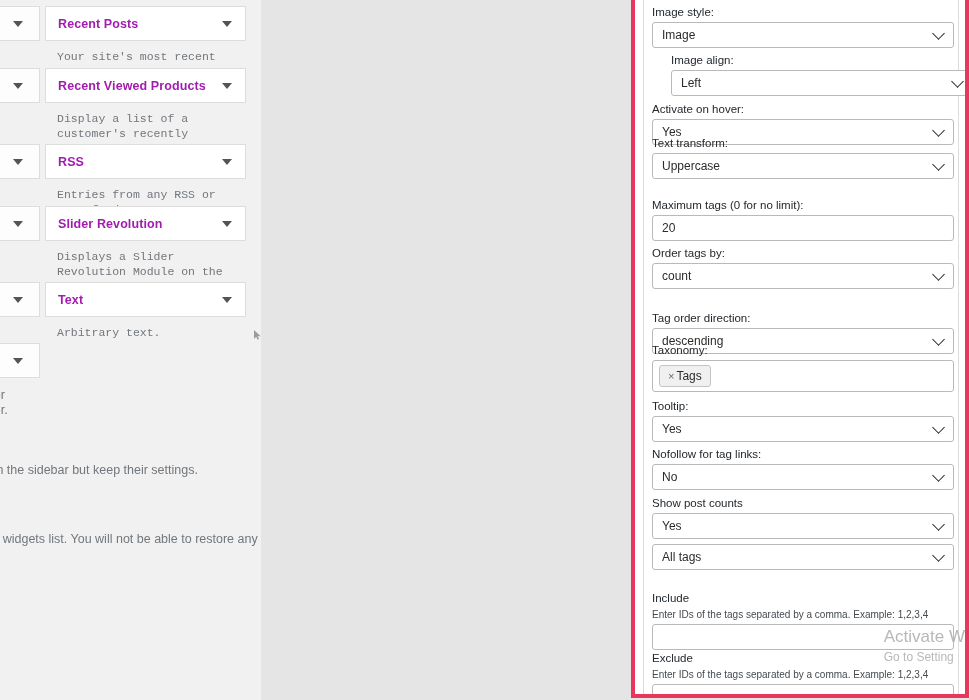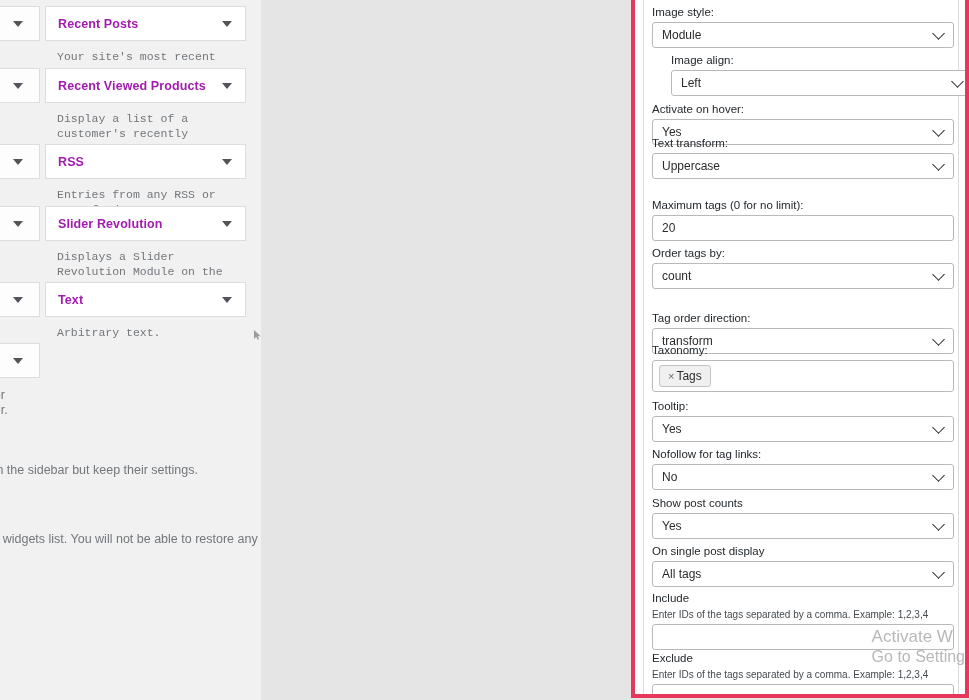--- a/index.html
+++ b/index.html
@@ -200,21 +200,21 @@
   
   .watermark {
     position: absolute;
     right: 4px; top: 626px;
     text-align: left;
     color: #b8b8b8;
     pointer-events: none;
     white-space: nowrap;
   }
   .wm1 { font-size: 17px; line-height: 22px; }
-  .wm2 { font-size: 16px; line-height: 18px; }
+  .wm2 { font-size: 12px; line-height: 18px; }
 
   .cursor-dot {
     position: absolute;
     left: 254px; top: 330px;
     width: 8px; height: 10px;
     opacity: .55;
   }
 </style>
 </head>
 <body>
@@ -285,21 +285,21 @@
 
   <div class="mid-canvas"></div>
 
   <div class="right-outline">
     <div class="right-inner" id="rightPanel">
       <div class="left-rule"></div>
       <div class="right-rule"></div>
     <div class="field" style="top: 5px;">
           <div class="field-label">Image style:</div>
           <div class="select-box">
-            <span class="select-value">Module</span>
+            <span class="select-value">Image</span>
             <span class="chev"></span>
           </div>
         </div>
         <div class="field" style="top: 53px; margin-left: 19px;">
           <div class="field-label">Image align:</div>
           <div class="select-box">
             <span class="select-value">Left</span>
             <span class="chev"></span>
           </div>
         </div>
@@ -326,21 +326,21 @@
         <div class="field" style="top: 246px;">
           <div class="field-label">Order tags by:</div>
           <div class="select-box">
             <span class="select-value">count</span>
             <span class="chev"></span>
           </div>
         </div>
         <div class="field" style="top: 295px; margin-top: 16px;">
           <div class="field-label">Tag order direction:</div>
           <div class="select-box">
-            <span class="select-value">transform</span>
+            <span class="select-value">descending</span>
             <span class="chev"></span>
           </div>
         </div>
         <div class="field" style="top: 343px;">
           <div class="field-label">Taxonomy:</div>
           <div class="tag-box">
             <span class="tag-chip"><span class="x">×</span><span>Tags</span></span>
           </div>
         </div>
         <div class="field" style="top: 399px;">
@@ -358,21 +358,20 @@
           </div>
         </div>
         <div class="field" style="top: 496px;">
           <div class="field-label">Show post counts</div>
           <div class="select-box">
             <span class="select-value">Yes</span>
             <span class="chev"></span>
           </div>
         </div>
         <div class="field" style="top: 544px;">
-          <div class="field-label">On single post display</div>
           <div class="select-box">
             <span class="select-value">All tags</span>
             <span class="chev"></span>
           </div>
         </div>
         <div class="field" style="top: 591px;">
           <div class="field-label">Include</div>
           <div class="field-help">Enter IDs of the tags separated by a comma. Example: 1,2,3,4</div>
           <div class="text-box">
             <span class="text-value"></span>

